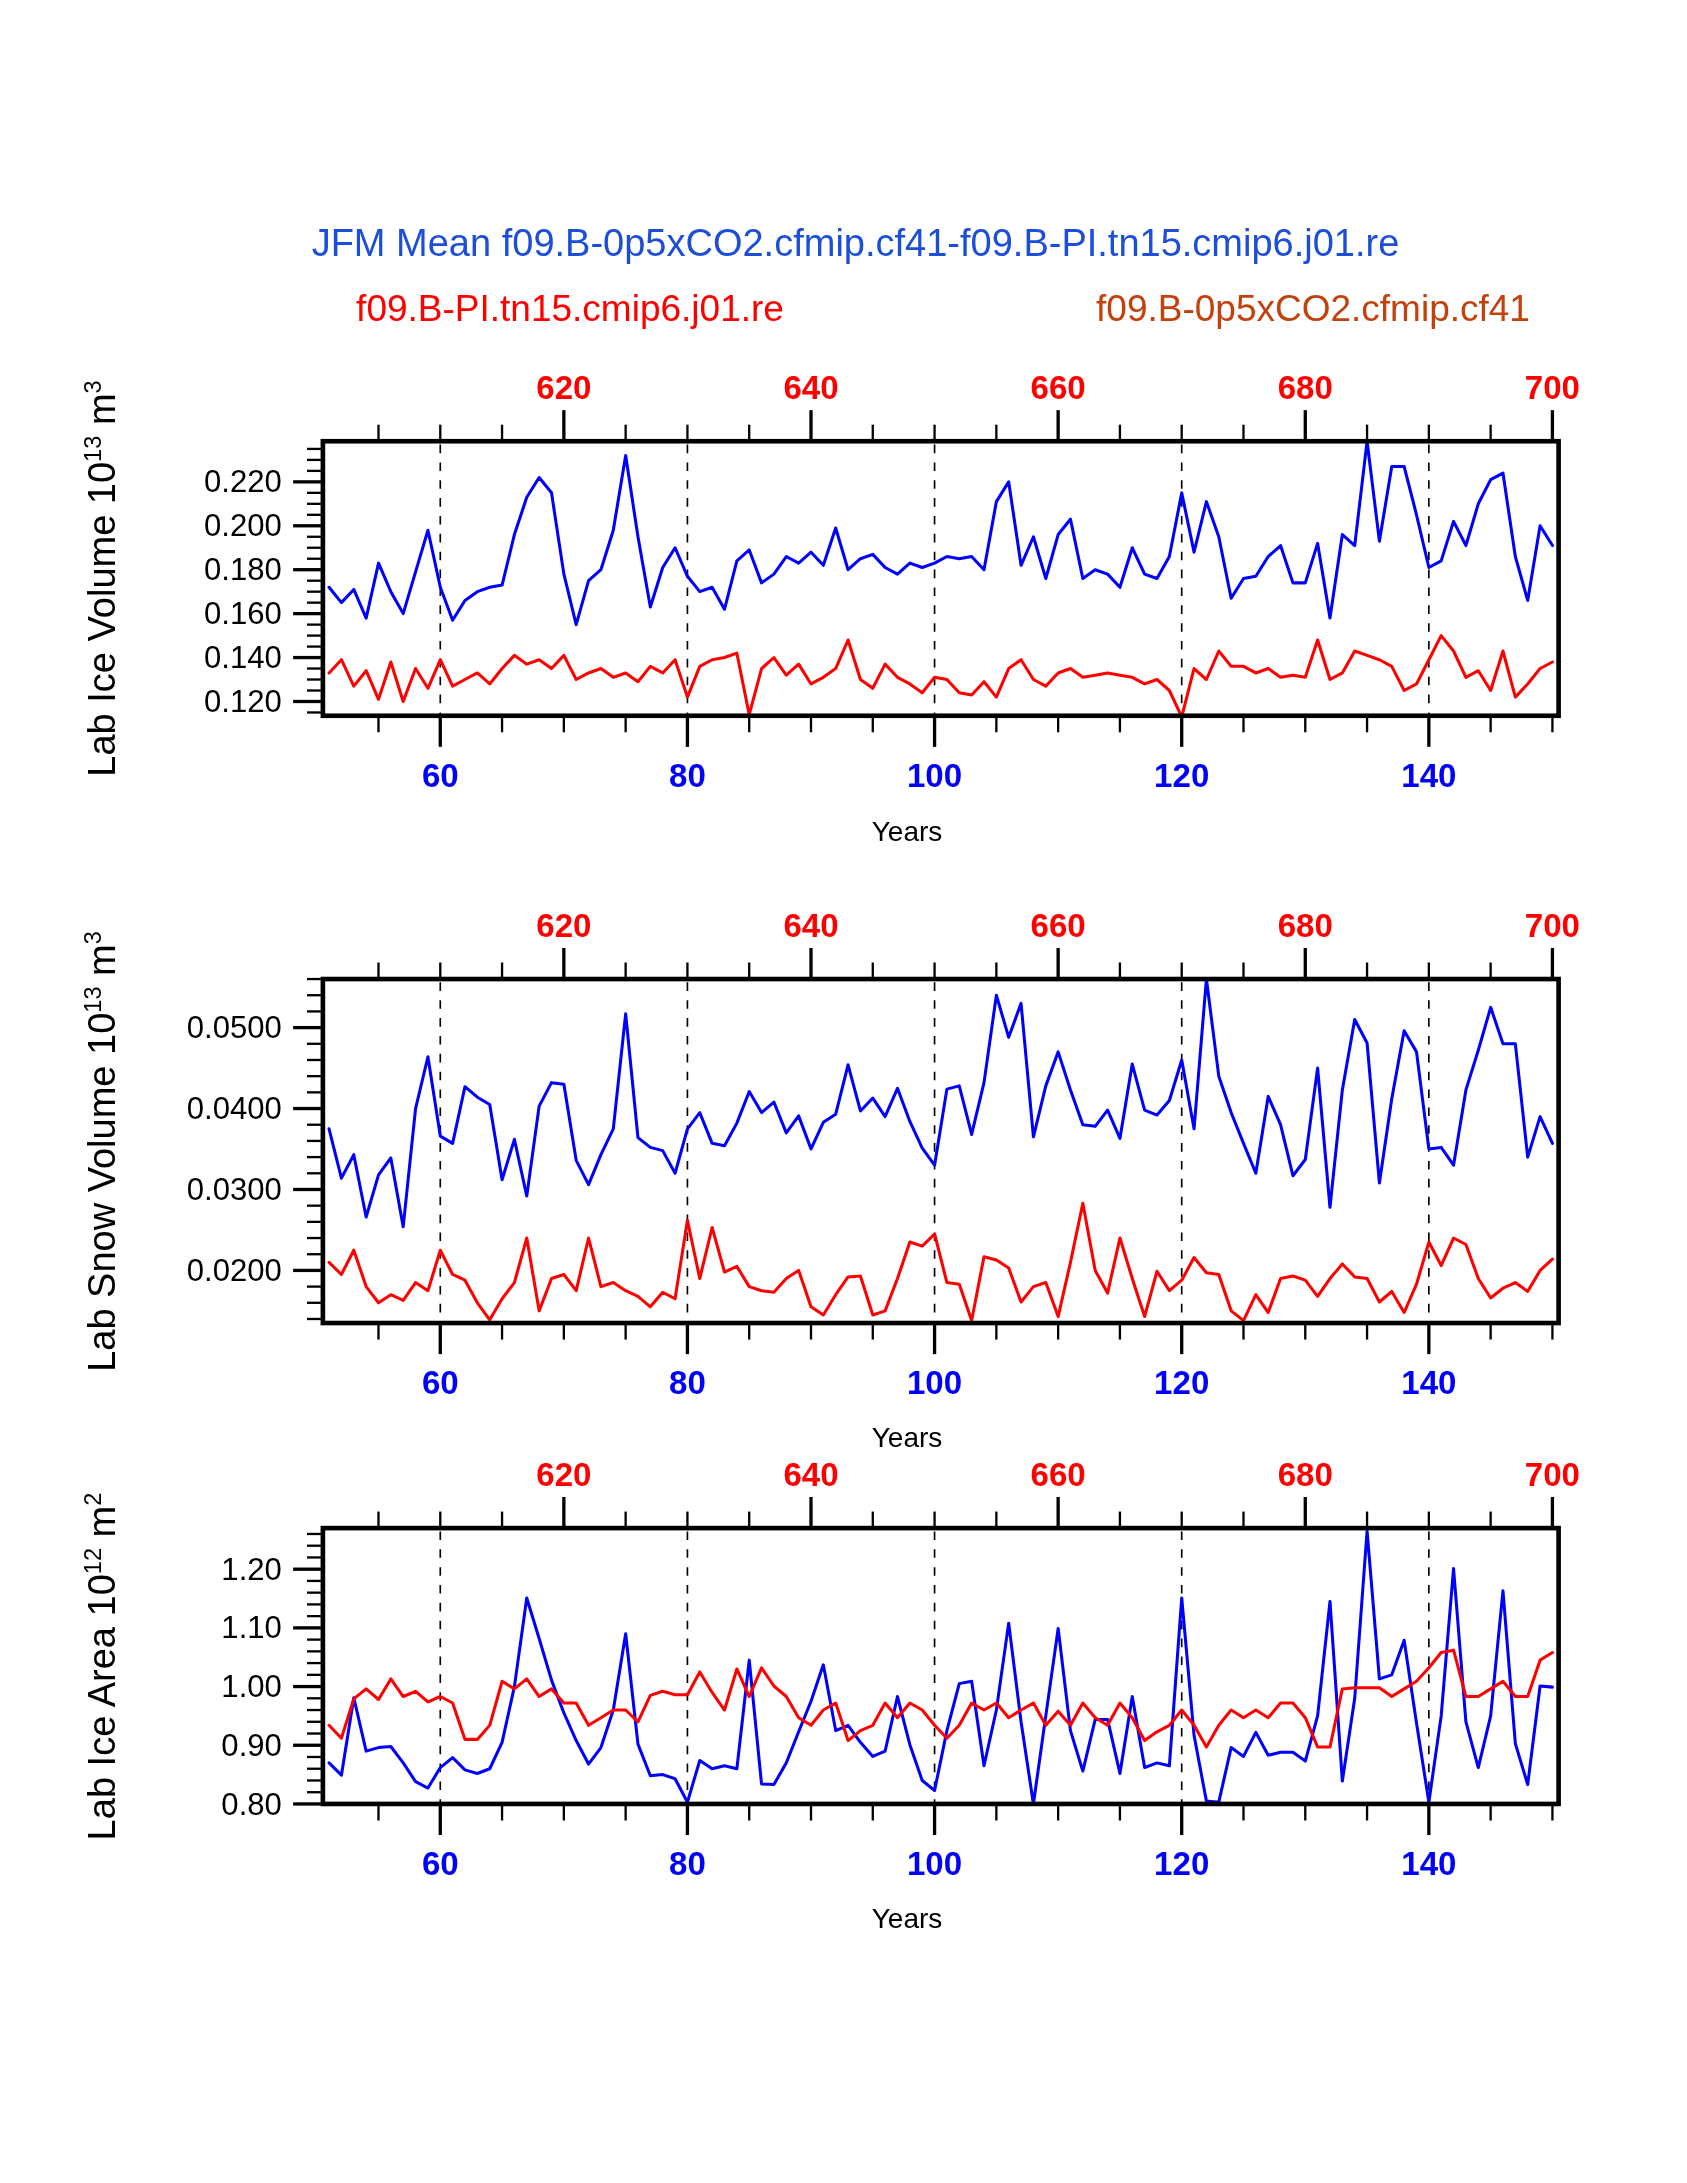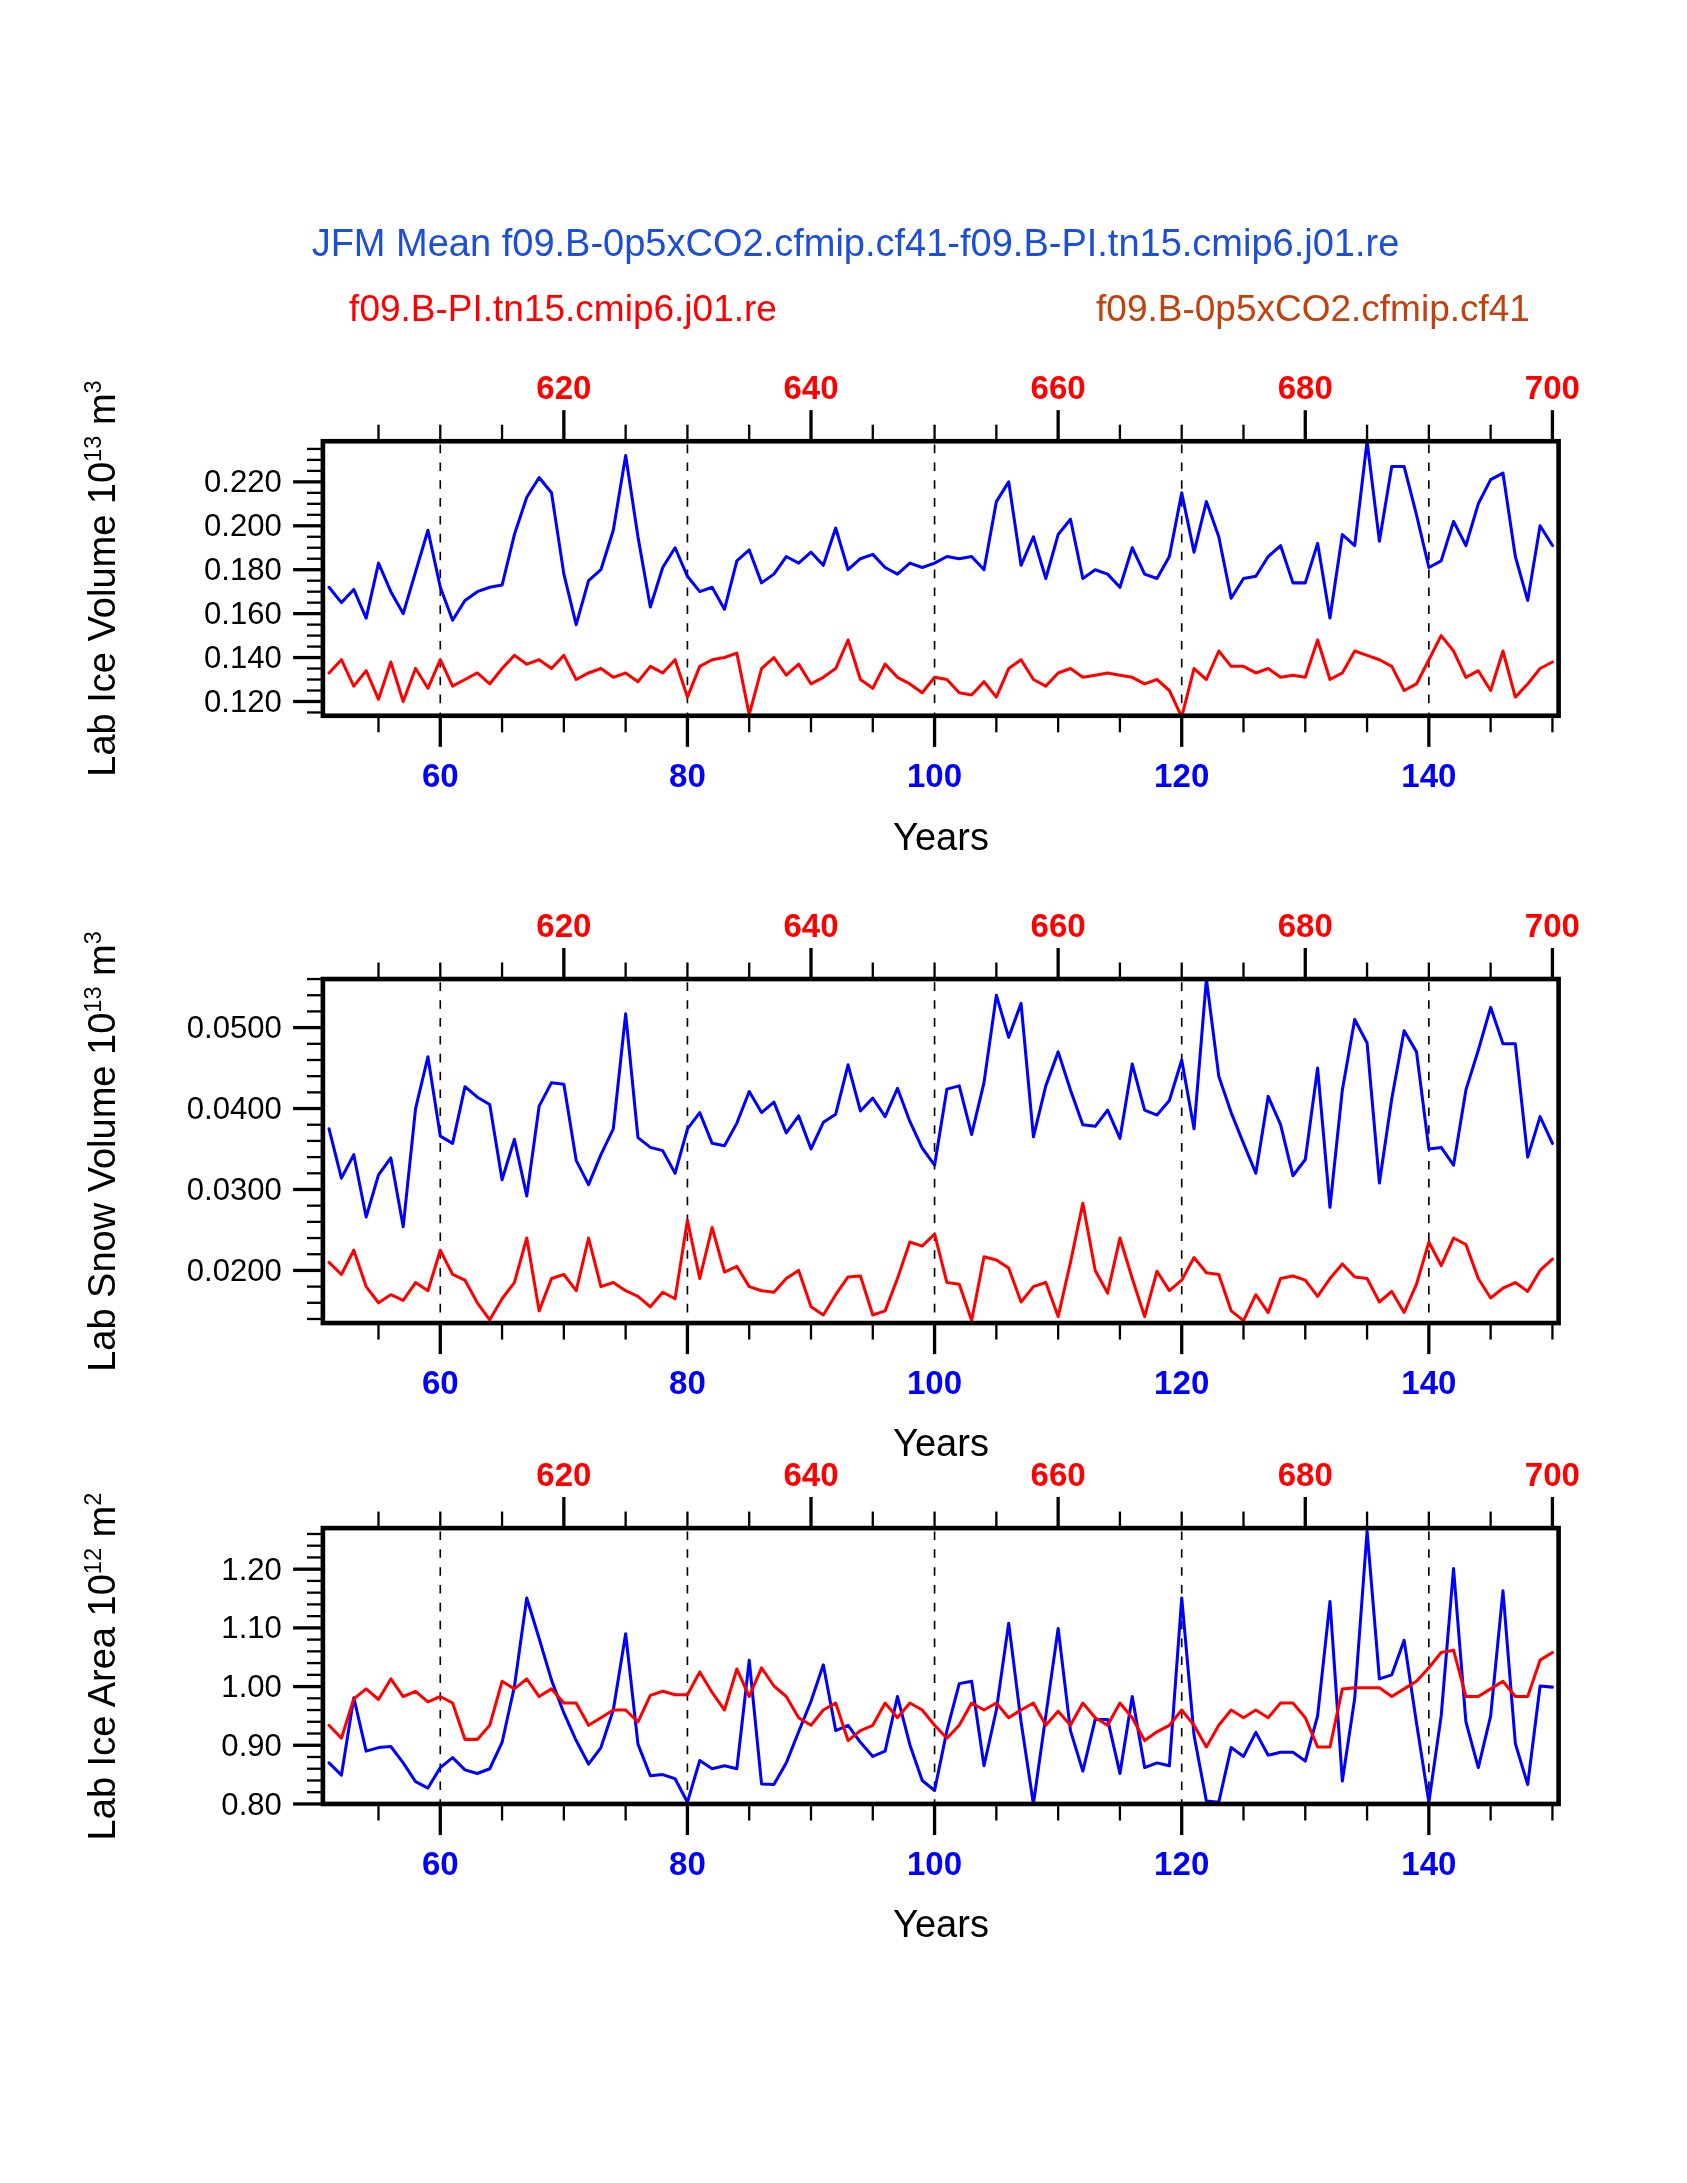--- a/index.html
+++ b/index.html
@@ -9,31 +9,31 @@
   }
   #chart-svg { position:absolute; left:0; top:0; }
   .title {
     position:absolute; left:12px; width:1687px; top:222px; text-align:center;
     font-size:38px; color:#1d4ed8; letter-spacing:0px; white-space:nowrap;
   }
   .legend {
     position:absolute; top:288px; width:662px; text-align:center;
     font-size:37px; white-space:nowrap;
   }
-  .legend-red  { left:232px; }
+  .legend-red  { left:239px; }
   .legend-blue { left:982px; }
   .ylab {
     position:absolute; left:-204px; width:595px; height:49px;
     transform:rotate(-90deg); text-align:center; font-size:38px; color:#000;
     white-space:pre; line-height:49px;
   }
   .ylab sup { font-size:62%; }
   .years {
-    position:absolute; left:610px; width:662px; text-align:center;
-    font-size:38px; color:#000;
+    position:absolute; left:576px; width:662px; text-align:center;
+    font-size:28px; color:#000;
   }
 </style>
 </head>
 <body>
 
 <div id="page">
 
   <div class="title">JFM Mean f09.B-0p5xCO2.cfmip.cf41-f09.B-PI.tn15.cmip6.j01.re</div>
 
   <div class="legend legend-red" style="color: rgb(255, 0, 0);">f09.B-PI.tn15.cmip6.j01.re</div>

